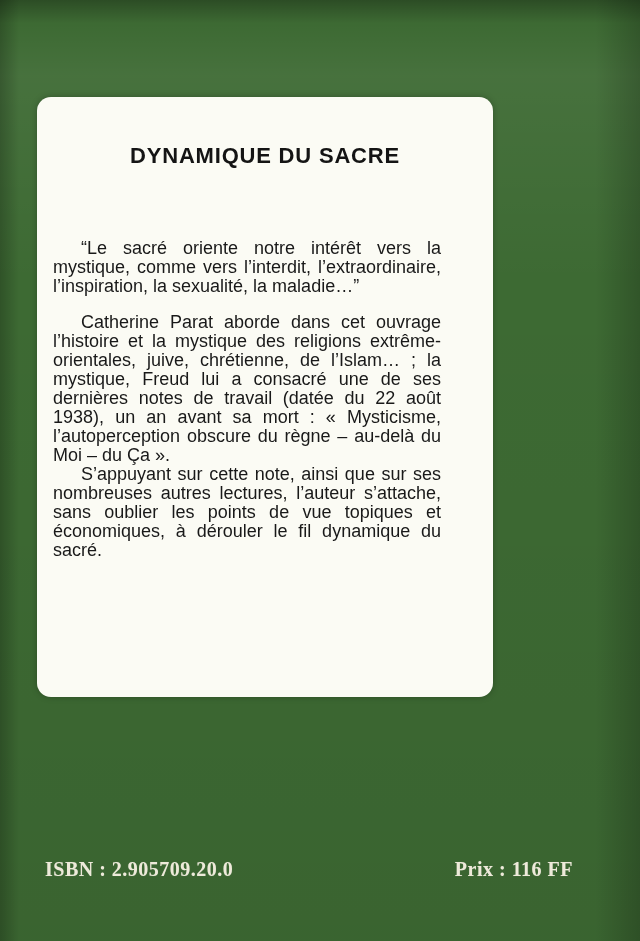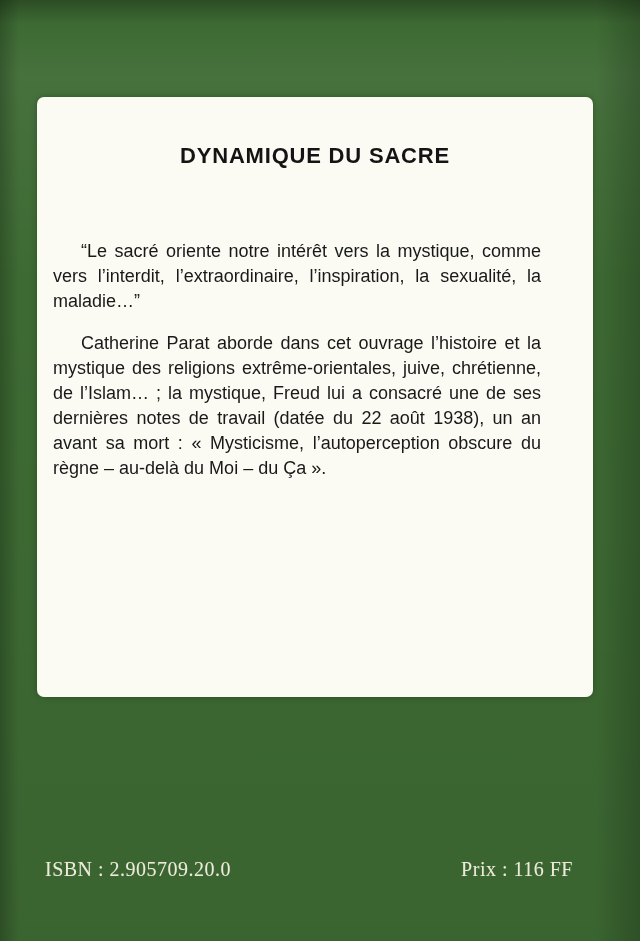--- a/index.html
+++ b/index.html
@@ -12,75 +12,76 @@
     position:relative;
     width:640px;height:941px;
     background:
       linear-gradient(90deg, rgba(0,0,0,.22) 0%, rgba(0,0,0,0) 3%, rgba(0,0,0,0) 93%, rgba(0,0,0,.20) 100%),
       linear-gradient(180deg, rgba(0,0,0,.28) 0%, rgba(0,0,0,0) 2.5%, rgba(255,255,255,.05) 8%, rgba(0,0,0,0) 30%, rgba(0,0,0,.06) 100%),
       #3d6a33;
   }
   .panel{
     position:absolute;
     left:37px;top:97px;
-    width:556px;height:600px;
+    width:456px;height:600px;
     background:#fbfbf4;
-    border-radius:7px;
+    border-radius:14px;
     box-shadow:0 0 6px rgba(0,0,0,.25);
     overflow:hidden;
     box-sizing:border-box;
   }
   .title{
     margin:46px 0 0 0;
     text-align:center;
     font-size:22px;
     font-weight:bold;
     letter-spacing:.8px;
     color:#141414;
   }
   .body-text{
     margin:70px 52px 0 16px;
     color:#191919;
     font-size:18px;
-    line-height:25px;
+    line-height:19px;
     text-align:justify;
   }
   .body-text p{
     margin:0;
     text-indent:28px;
   }
   .body-text p.quote{
     margin-bottom:17px;
   }
   .footer{
     position:absolute;
     left:0;right:0;top:858px;
     display:flex;
     justify-content:space-between;
     padding:0 67px 0 45px;
     font-family:"Liberation Serif", serif;
-    font-weight:normal;
+    font-weight:bold;
     font-size:20px;
     color:#eeeada;
     letter-spacing:.5px;
     text-shadow:0 0 1px rgba(255,255,255,.25);
   }
 </style>
 </head>
 <body>
 
 <div class="cover">
 
   <div class="panel">
 
     <h1 class="title">DYNAMIQUE DU SACRE</h1>
 
     <div class="body-text">
       <p class="quote">“Le sacré oriente notre intérêt vers la mystique, comme vers l’interdit, l’extraordinaire, l’inspiration, la sexualité, la maladie…”</p>
       <p>Catherine Parat aborde dans cet ouvrage l’histoire et la mystique des religions extrême-orientales, juive, chrétienne, de l’Islam… ; la mystique, Freud lui a consacré une de ses dernières notes de travail (datée du 22 août 1938), un an avant sa mort : « Mysticisme, l’autoperception obscure du règne – au-delà du Moi – du Ça ».</p>
+      <p>S’appuyant sur cette note, ainsi que sur ses nombreuses autres lectures, l’auteur s’attache, sans oublier les points de vue topiques et économiques, à dérouler le fil dynamique du sacré.</p>
     </div>
 
   </div>
 
   <div class="footer">
     <span>ISBN : 2.905709.20.0</span>
     <span>Prix : 116 FF</span>
   </div>
 
 </div>

